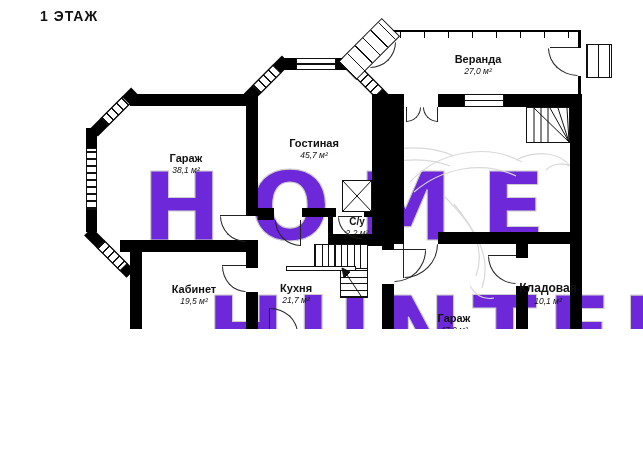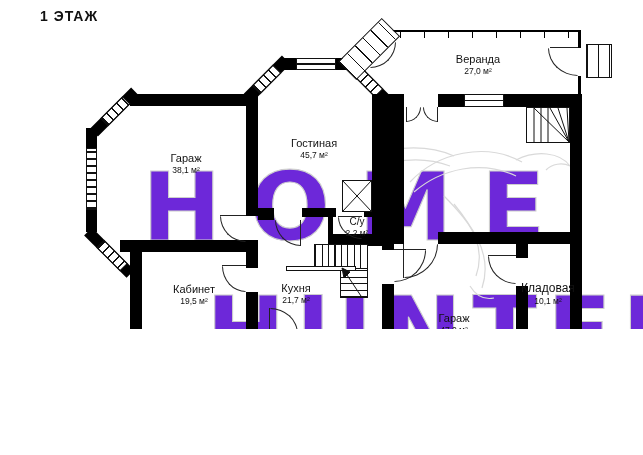--- a/index.html
+++ b/index.html
@@ -25,22 +25,22 @@
   .st-h6{position:absolute;background:repeating-linear-gradient(0deg,#111 0 1px,#fff 1px 6.5px);
        border:1px solid #111;box-sizing:border-box;z-index:2;}
   .rail{position:absolute;background:#fff;border:1px solid #111;box-sizing:border-box;z-index:3;}
   .gate{position:absolute;background:#fff;border:1px solid #111;box-sizing:border-box;z-index:3;}
   .arc{position:absolute;box-sizing:border-box;border:1.2px solid transparent;z-index:3;}
   .arc-tr{border-top-color:#222;border-right-color:#222;border-top-right-radius:100% 100%;}
   .arc-br{border-bottom-color:#222;border-right-color:#222;border-bottom-right-radius:100% 100%;}
   .arc-bl{border-bottom-color:#222;border-left-color:#222;border-bottom-left-radius:100% 100%;}
   .leaf{position:absolute;background:#222;z-index:3;}
   .rl{position:absolute;transform:translate(-50%,0);text-align:center;z-index:5;white-space:nowrap;}
-  .rn{font-size:11px;font-weight:normal;line-height:1.15;}
-  .ra{font-size:8.5px;line-height:1.2;}
+  .rn{font-size:11px;font-weight:bold;line-height:1.15;}
+  .ra{font-size:8.5px;line-height:1.2;font-style:italic;}
   .rl.sm .rn{font-size:10px;}
   .rl.xs .rn{font-size:12px;}
   #title{position:absolute;left:16px;top:8px;font-size:14px;font-weight:bold;letter-spacing:1px;z-index:5;}
   .wm{position:absolute;font-family:"DejaVu Sans",sans-serif;font-weight:bold;line-height:1;
       color:#6d28d9;-webkit-text-stroke:1.1px #cecece;z-index:1;white-space:nowrap;}
   #wm1{left:118px;top:160px;font-size:95px;letter-spacing:28px;}
   #wm2{left:182px;top:284px;font-size:95px;letter-spacing:10px;}
   svg{position:absolute;left:0;top:0;pointer-events:none;}
   #bird{z-index:1;}
   #overlay{z-index:4;}

